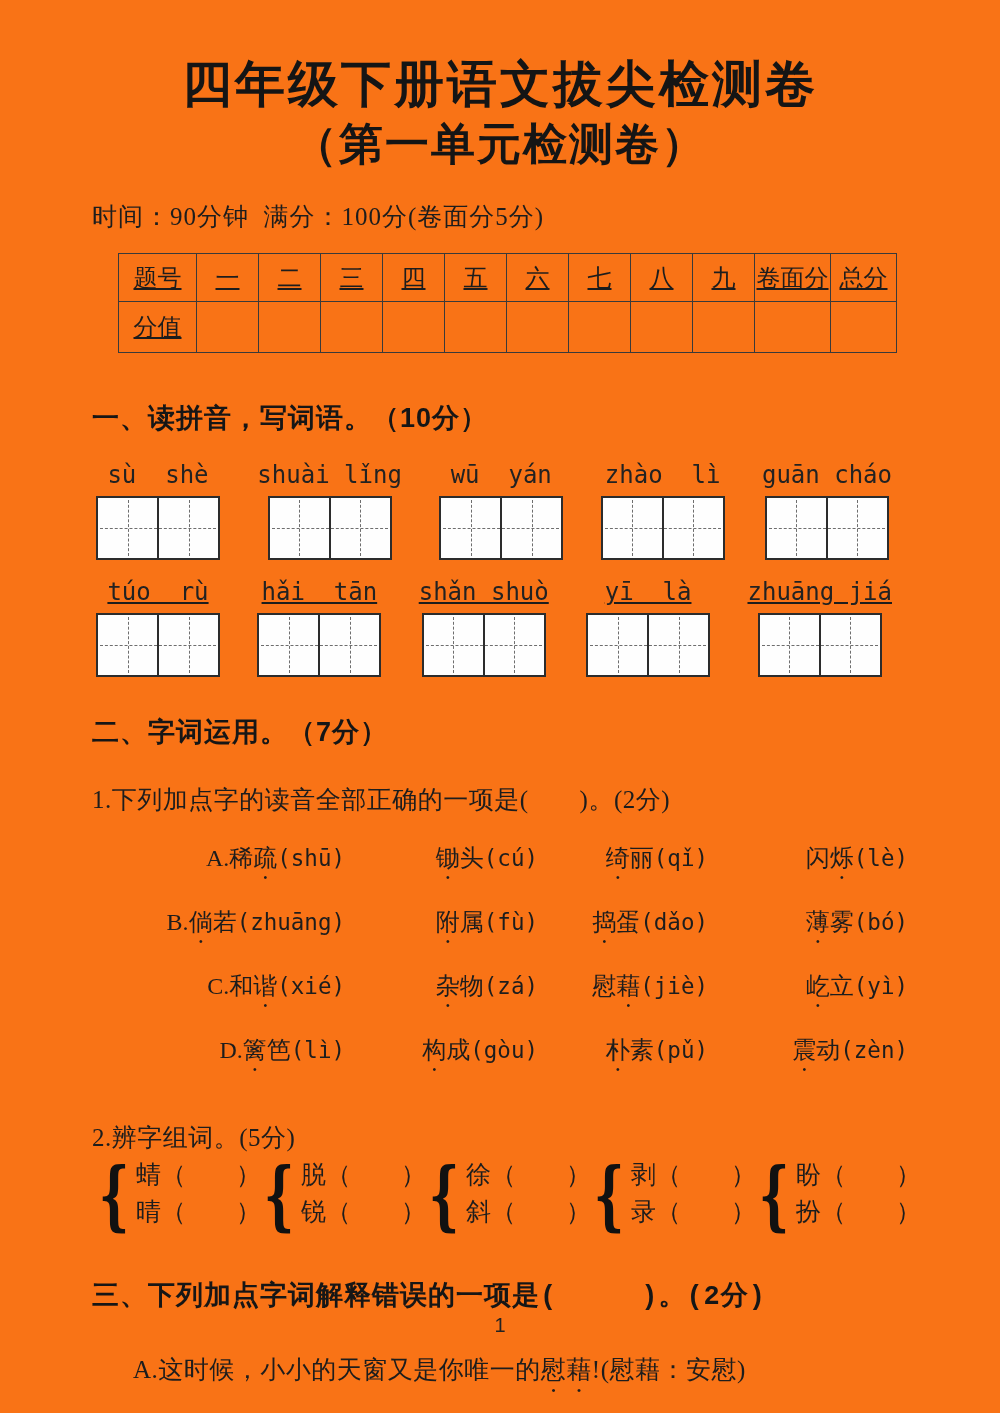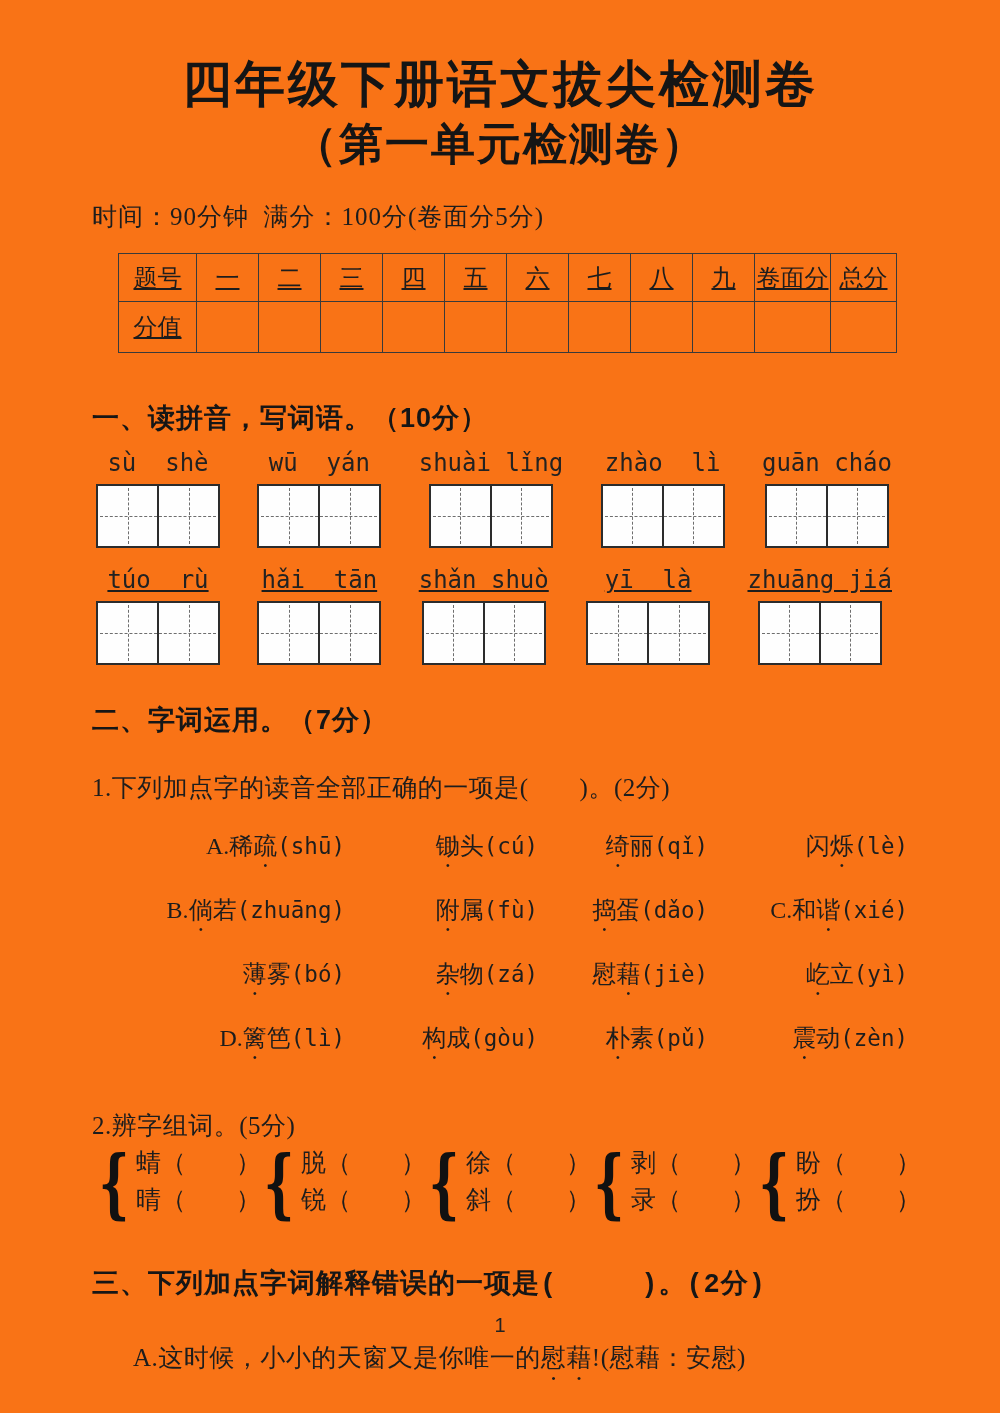--- a/index.html
+++ b/index.html
@@ -158,21 +158,21 @@
     left: 0; right: 0;
     top: 1314px;
     text-align: center;
     font-size: 20px;
     font-family: "Liberation Sans", sans-serif;
     color: #222;
   }
 
   
   .mt-table-gap   { margin-top: 47px; }   
-  .mt-sec1-row1   { margin-top: 13px; gap: 8px; }
+  .mt-sec1-row1   { margin-top: 25px; gap: 8px; }
   .mt-sec1-row2   { margin-top: 13px; }
   .mt-sec2        { margin-top: 37px; }
   .mt-q1          { margin-top: 33px; }
   .mt-q2          { margin-top: 44px; }
   .mt-sec3        { margin-top: 50px; font-family: Liberation Mono, monospace; }
   .mt-optA        { margin-top: 40px; }
 </style>
 </head>
 <body>
 
@@ -233,28 +233,28 @@
 
   <div class="pinyin-grid mt-sec1-row1">
     <div class="py-col">
       <div class="py-label">sù  shè</div>
       <div class="tian-box">
           <div class="tian-cell"></div>
           <div class="tian-cell"></div>
         </div>
     </div>
     <div class="py-col">
+      <div class="py-label">shuài lǐng</div>
+      <div class="tian-box">
+          <div class="tian-cell"></div>
+          <div class="tian-cell"></div>
+        </div>
+    </div>
+    <div class="py-col">
       <div class="py-label">wū  yán</div>
-      <div class="tian-box">
-          <div class="tian-cell"></div>
-          <div class="tian-cell"></div>
-        </div>
-    </div>
-    <div class="py-col">
-      <div class="py-label">shuài lǐng</div>
       <div class="tian-box">
           <div class="tian-cell"></div>
           <div class="tian-cell"></div>
         </div>
     </div>
     <div class="py-col">
       <div class="py-label">zhào  lì</div>
       <div class="tian-box">
           <div class="tian-cell"></div>
           <div class="tian-cell"></div>
@@ -314,23 +314,23 @@
   <div class="opt-grid">
 
     <div class="opt-cell"><span>A.稀</span><span class="dot-mark">疏</span><span></span><span class="py-paren">(shū)</span></div>
     <div class="opt-cell"><span></span><span class="dot-mark">锄</span><span>头</span><span class="py-paren">(cú)</span></div>
     <div class="opt-cell"><span></span><span class="dot-mark">绮</span><span>丽</span><span class="py-paren">(qǐ)</span></div>
     <div class="opt-cell"><span>闪</span><span class="dot-mark">烁</span><span></span><span class="py-paren">(lè)</span></div>
 
     <div class="opt-cell"><span>B.</span><span class="dot-mark">倘</span><span>若</span><span class="py-paren">(zhuāng)</span></div>
     <div class="opt-cell"><span></span><span class="dot-mark">附</span><span>属</span><span class="py-paren">(fù)</span></div>
     <div class="opt-cell"><span></span><span class="dot-mark">捣</span><span>蛋</span><span class="py-paren">(dǎo)</span></div>
+    <div class="opt-cell"><span></span><span class="dot-mark">薄</span><span>雾</span><span class="py-paren">(bó)</span></div>
+
     <div class="opt-cell"><span>C.和</span><span class="dot-mark">谐</span><span></span><span class="py-paren">(xié)</span></div>
-
-    <div class="opt-cell"><span></span><span class="dot-mark">薄</span><span>雾</span><span class="py-paren">(bó)</span></div>
     <div class="opt-cell"><span></span><span class="dot-mark">杂</span><span>物</span><span class="py-paren">(zá)</span></div>
     <div class="opt-cell"><span>慰</span><span class="dot-mark">藉</span><span></span><span class="py-paren">(jiè)</span></div>
     <div class="opt-cell"><span></span><span class="dot-mark">屹</span><span>立</span><span class="py-paren">(yì)</span></div>
 
     <div class="opt-cell"><span>D.</span><span class="dot-mark">篱</span><span>笆</span><span class="py-paren">(lì)</span></div>
     <div class="opt-cell"><span></span><span class="dot-mark">构</span><span>成</span><span class="py-paren">(gòu)</span></div>
     <div class="opt-cell"><span></span><span class="dot-mark">朴</span><span>素</span><span class="py-paren">(pǔ)</span></div>
     <div class="opt-cell"><span></span><span class="dot-mark">震</span><span>动</span><span class="py-paren">(zèn)</span></div>
   </div>
 

